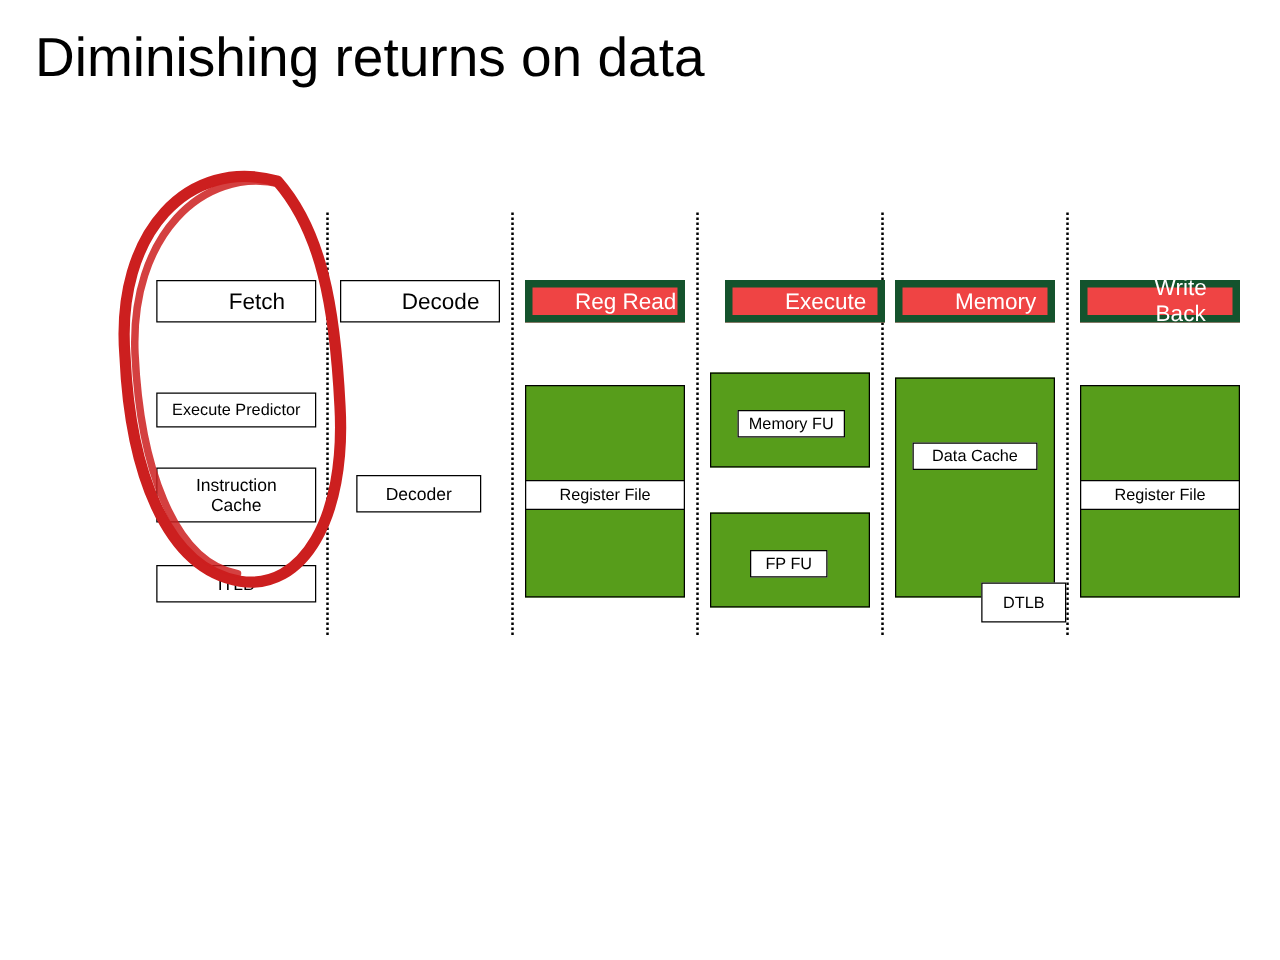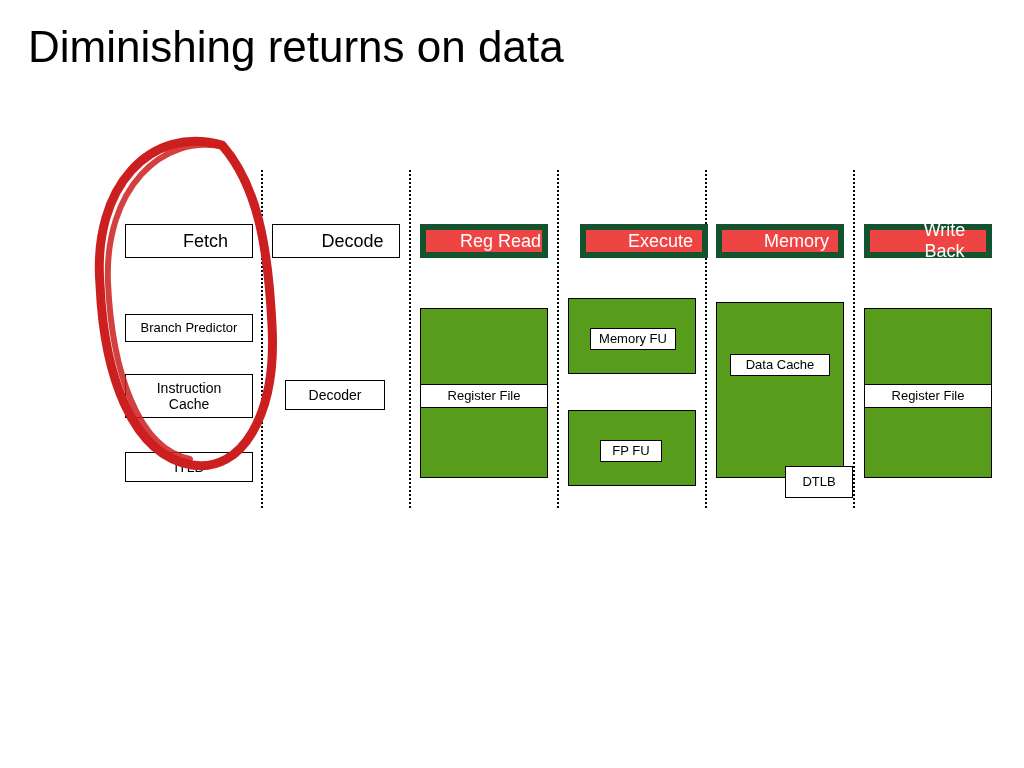--- a/index.html
+++ b/index.html
@@ -97,21 +97,21 @@
   <div class="vline" style="left:705px"></div>
   <div class="vline" style="left:853px"></div>
 
   <div class="stage-header white" style="left:125px">Fetch</div>
   <div class="stage-header white" style="left:272px">Decode</div>
   <div class="stage-header green" style="left:420px">Reg Read</div>
   <div class="stage-header green" style="left:580px">Execute</div>
   <div class="stage-header green" style="left:716px">Memory</div>
   <div class="stage-header green" style="left:864px">Write Back</div>
 
-  <div class="whitebox small" style="left:125px; top:144px; width:128px; height:28px">Branch Predictor</div>
+  <div class="whitebox small" style="left:125px; top:144px; width:128px; height:28px">Execute Predictor</div>
   <div class="whitebox" style="left:125px; top:204px; width:128px; height:44px; white-space:pre-line">Instruction
 Cache</div>
   <div class="whitebox" style="left:125px; top:282px; width:128px; height:30px">ITLB</div>
 
   <div class="whitebox" style="left:285px; top:210px; width:100px; height:30px">Decoder</div>
 
   <div class="greenblock" style="left:420px; top:138px; width:128px; height:170px"></div>
   <div class="whitebox small" style="left:420px; top:214px; width:128px; height:24px">Register File</div>
 
   <div class="greenblock" style="left:568px; top:128px; width:128px; height:76px"></div>

